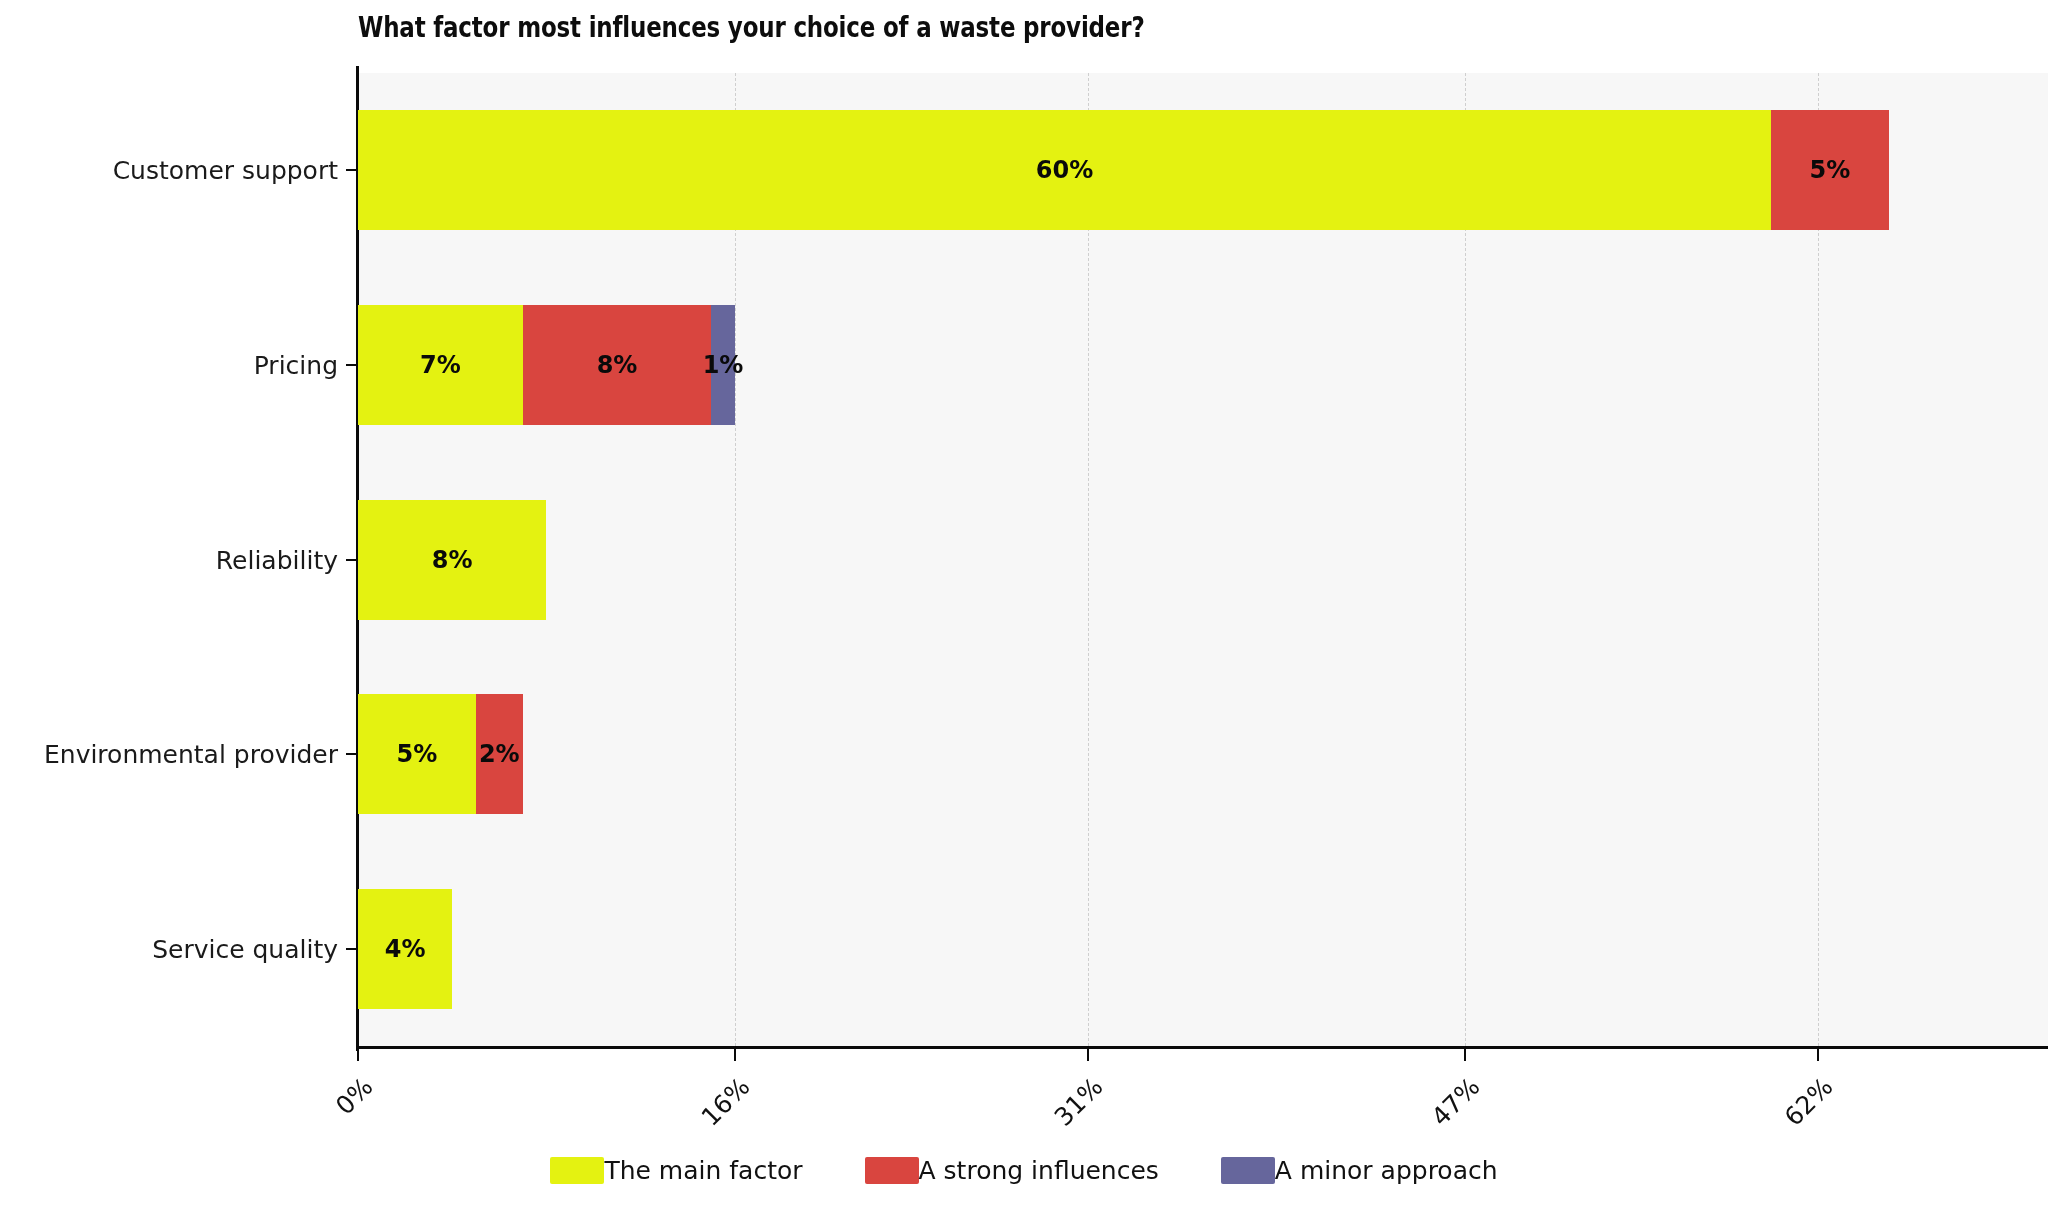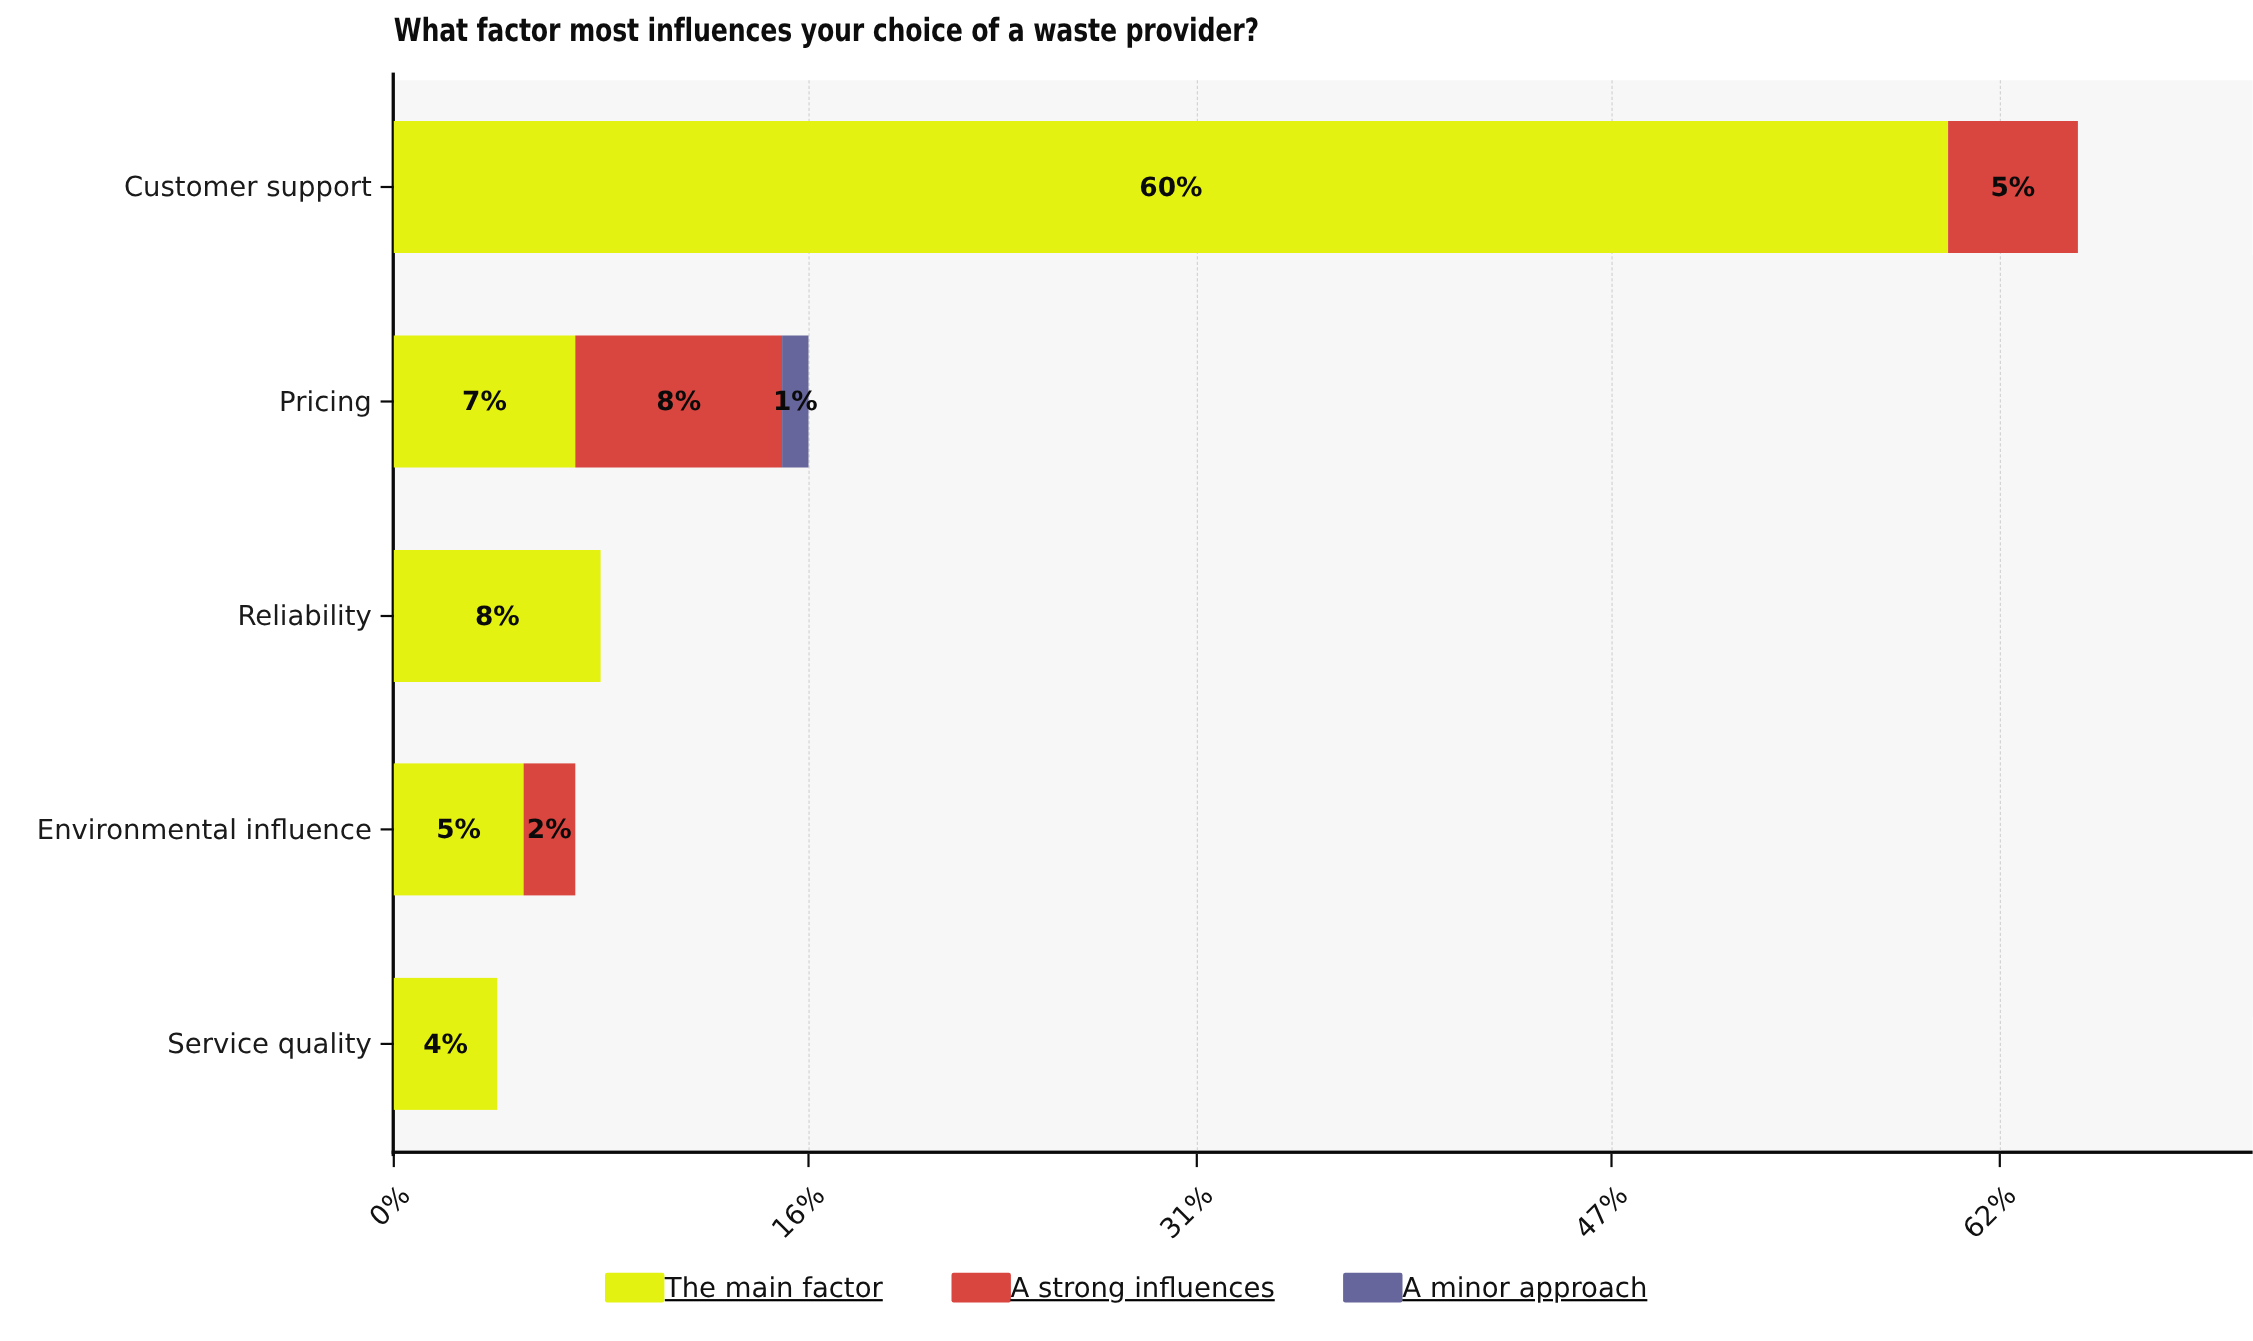--- a/index.html
+++ b/index.html
@@ -140,21 +140,20 @@
     right: 0;
     top: 1156px;
     display: flex;
     justify-content: center;
     align-items: center;
     gap: 62px;
   }
   .legend-item {
     display: flex;
     align-items: center;
-    text-decoration: underline;
   }
   .legend-swatch {
     width: 54px;
     height: 27px;
     border-radius: 2px;
   }
   .legend-text {
     font-family: "DejaVu Sans", sans-serif;
     font-size: 25px;
     color: #111111;
@@ -219,21 +218,21 @@
       </div>
     </div>
   <div id="yticks-layer">
       <div class="ytick-mark" style="top: 169.3px;"></div>
       <div class="ytick-label" style="top: 170.3px;">Customer support</div>
       <div class="ytick-mark" style="top: 363.9px;"></div>
       <div class="ytick-label" style="top: 364.9px;">Pricing</div>
       <div class="ytick-mark" style="top: 558.5px;"></div>
       <div class="ytick-label" style="top: 559.5px;">Reliability</div>
       <div class="ytick-mark" style="top: 753.1px;"></div>
-      <div class="ytick-label" style="top: 754.1px;">Environmental influence</div>
+      <div class="ytick-label" style="top: 754.1px;">Environmental provider</div>
       <div class="ytick-mark" style="top: 947.7px;"></div>
       <div class="ytick-label" style="top: 948.7px; margin-left: 20px;">Service quality</div>
     </div>
   <div id="xticks-layer">
       <div class="xtick-mark" style="left: 357px;"></div>
       <div class="xtick-label" style="left: 158px; width: 200px; text-align: right;">0%</div>
       <div class="xtick-mark" style="left: 733.8px;"></div>
       <div class="xtick-label" style="left: 534.8px; width: 200px; text-align: right;">16%</div>
       <div class="xtick-mark" style="left: 1087.05px;"></div>
       <div class="xtick-label" style="left: 888.05px; width: 200px; text-align: right;">31%</div>

